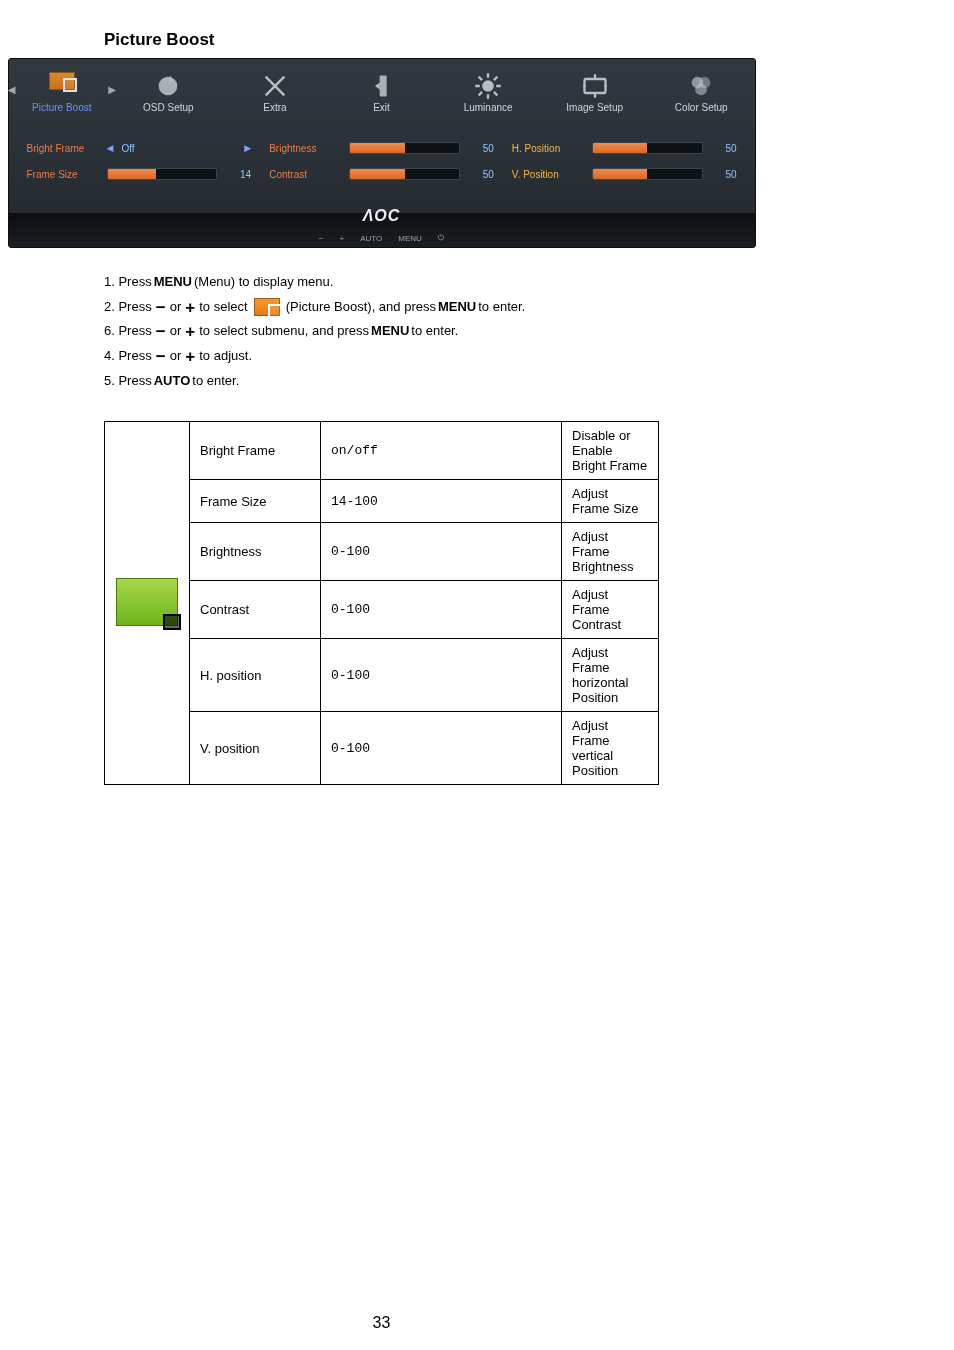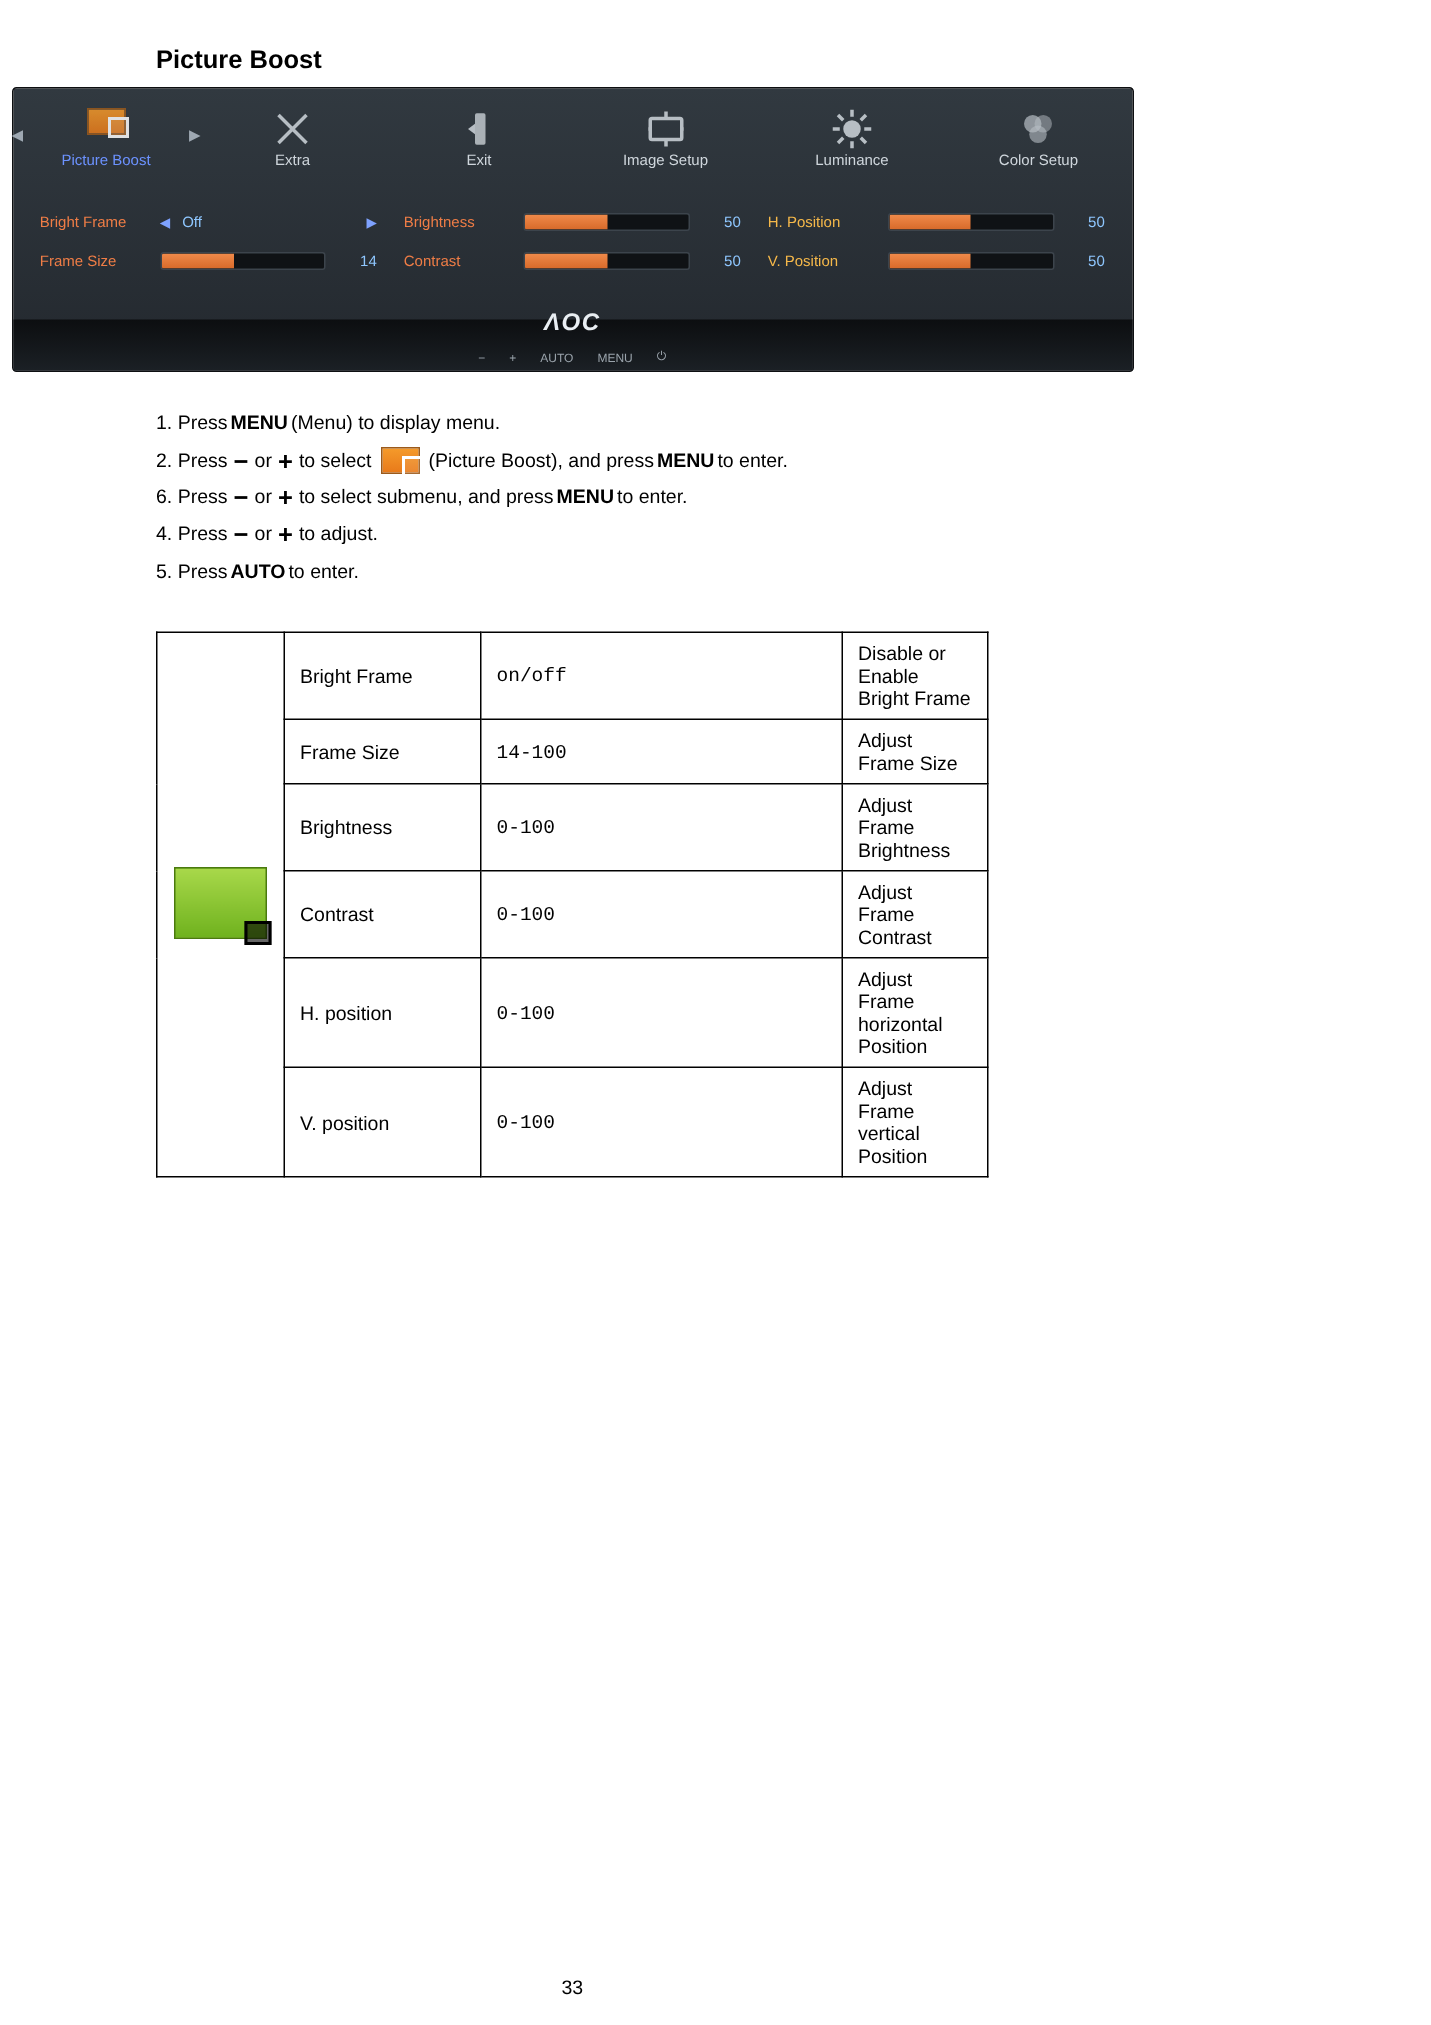--- a/index.html
+++ b/index.html
@@ -39,72 +39,81 @@
   .instr .step{display:flex;align-items:center;gap:2px;flex-wrap:wrap;}
   .k{font-weight:bold;}
   .sym{font-weight:bold;display:inline-block;min-width:14px;text-align:center;font-size:17px;line-height:1;}
   
   .tbl-wrap{padding:28px 104px 0 104px;}
   table.spec{border-collapse:collapse;width:100%;font-size:13px;}
   table.spec td{border:1px solid #000;padding:6px 10px;height:20px;vertical-align:middle;}
   table.spec td.iconcell{width:84px;text-align:center;padding:0;}
   table.spec td.c2{width:110px;}
   table.spec td.c3{width:220px;font-family:Liberation Mono, monospace;}
-  .pagenum{position:absolute;bottom:18px;width:100%;text-align:center;font-size:13px;color:#000;}
+  .pagenum{position:absolute;bottom:18px;width:100%;text-align:center;font-size:16px;color:#000;}
 </style>
 </head>
 <body>
 
 <div class="page">
   <div class="section-title">Picture Boost</div>
 
   <div class="osd">
     <div class="osd-tabs">
       <div class="osd-tab sel" style="position:relative;">
         <span class="chev l">◀</span>
         <span class="icon"><span class="pb-thumb small"></span></span>
         <span class="lbl">Picture Boost</span>
         <span class="chev r">▶</span>
       </div>
       <div class="osd-tab">
         <span class="icon">
+          <svg viewBox="0 0 24 24" fill="#cfd6dc">
+              <circle cx="12" cy="12" r="8" opacity=".9"></circle>
+              <path d="M14 3l2 4-4 2z" fill="#cfd6dc"></path>
+            </svg>
+        </span>
+        <span class="lbl">OSD Setup</span>
+      </div>
+      <div class="osd-tab">
+        <span class="icon">
           <svg viewBox="0 0 24 24" stroke="#cfd6dc" stroke-width="2" fill="none">
               <path d="M4 4l16 16M20 4L4 20"></path>
             </svg>
         </span>
         <span class="lbl">Extra</span>
       </div>
       <div class="osd-tab">
         <span class="icon">
           <svg viewBox="0 0 24 24" fill="#cfd6dc">
               <rect x="10" y="3" width="6" height="18" rx="1" opacity=".9"></rect>
               <path d="M6 12l4-3v6z"></path>
             </svg>
         </span>
         <span class="lbl">Exit</span>
-      </div>
-      <div class="osd-tab">
-        <span class="icon">
-          <svg viewBox="0 0 24 24" stroke="#cfd6dc" stroke-width="2" fill="none">
-              <rect x="3" y="6" width="18" height="12" rx="1"></rect>
-              <path d="M12 2v4M12 18v4M2 12h2M20 12h2"></path>
-            </svg>
-        </span>
-        <span class="lbl">Image Setup</span>
       </div>
       <div class="osd-tab">
         <span class="icon">
           <svg viewBox="0 0 24 24" fill="#cfd6dc">
               <circle cx="12" cy="12" r="5"></circle>
               <g stroke="#cfd6dc" stroke-width="2">
                 <path d="M12 1v4M12 19v4M1 12h4M19 12h4M4 4l3 3M17 17l3 3M20 4l-3 3M7 17l-3 3"></path>
               </g>
             </svg>
         </span>
         <span class="lbl">Luminance</span>
+      </div>
+      <div class="osd-tab">
+        <span class="icon">
+          <svg viewBox="0 0 24 24" stroke="#cfd6dc" stroke-width="2" fill="none">
+              <rect x="3" y="6" width="18" height="12" rx="1"></rect>
+              <path d="M12 2v4M12 18v4M2 12h2M20 12h2"></path>
+            </svg>
+        </span>
+        <span class="lbl">Image Setup</span>
       </div>
       <div class="osd-tab">
         <span class="icon">
           <svg viewBox="0 0 24 24">
               <circle cx="9" cy="9" r="5" fill="#cfd6dc" opacity=".7"></circle>
               <circle cx="15" cy="9" r="5" fill="#cfd6dc" opacity=".5"></circle>
               <circle cx="12" cy="15" r="5" fill="#cfd6dc" opacity=".6"></circle>
             </svg>
         </span>
         <span class="lbl">Color Setup</span>

